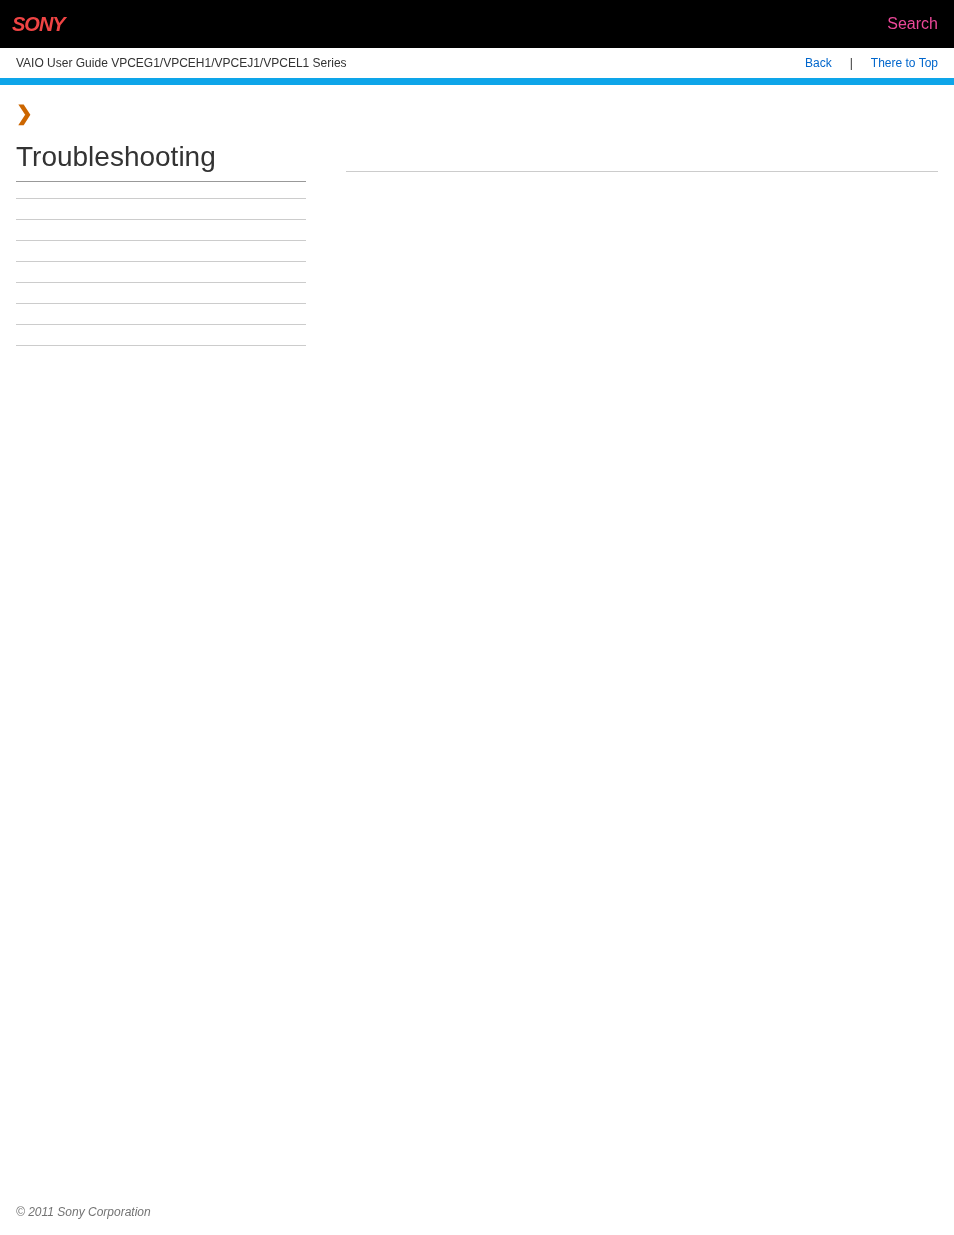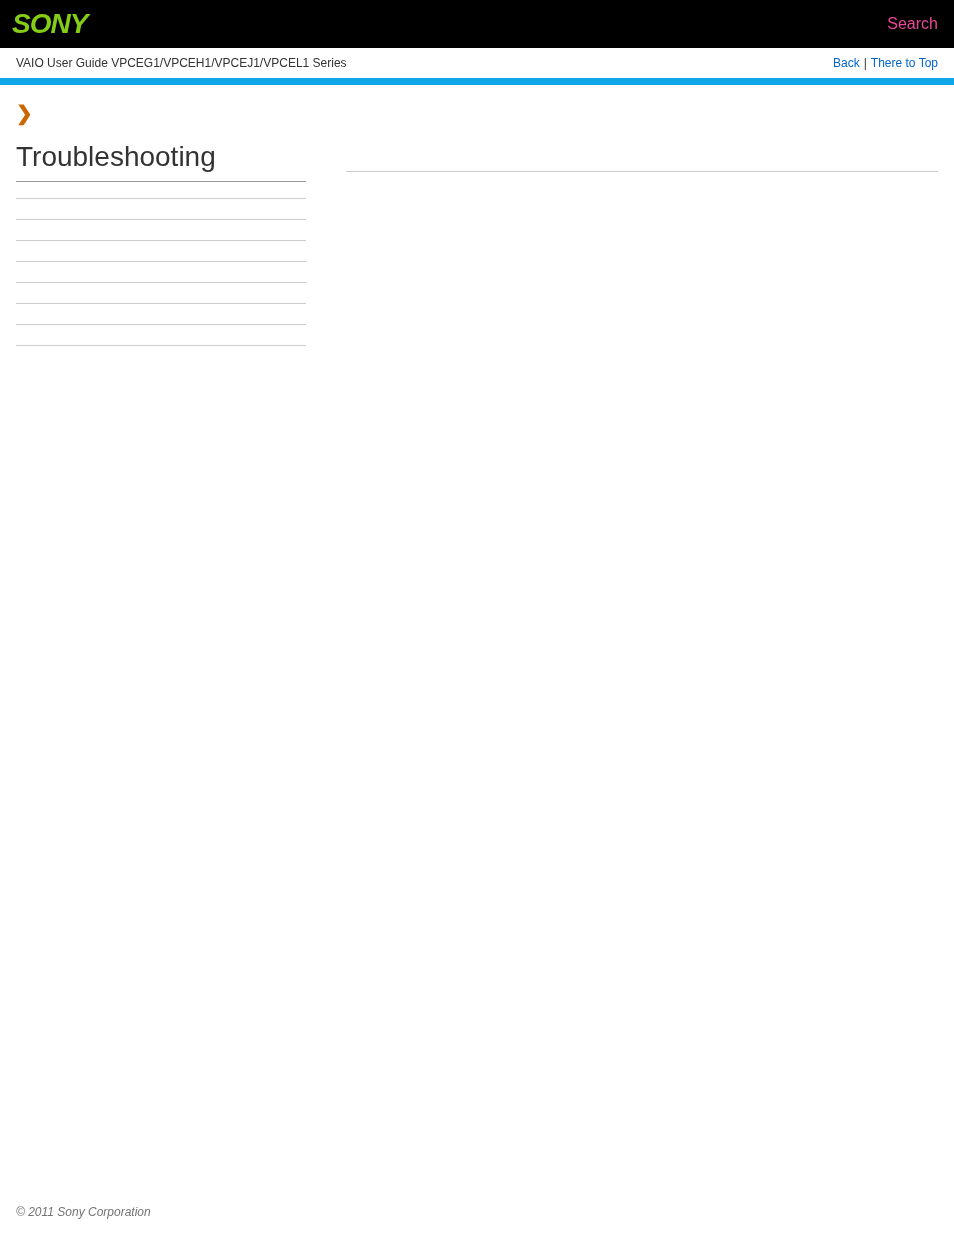--- a/index.html
+++ b/index.html
@@ -21,22 +21,22 @@
     #header {
       background: #000;
       height: 48px;
       display: flex;
       align-items: center;
       justify-content: space-between;
       padding: 0 16px 0 12px;
     }
 
     #sony-logo {
-      color: #84cc16;
-      font-size: 28px;
+      color: #ef4444;
+      font-size: 20px;
       font-weight: 900;
       font-family: Arial, Helvetica, sans-serif;
       letter-spacing: -1px;
       font-style: italic;
     }
 
     #search-btn {
       color: #ec4899;
       font-size: 16px;
       background: none;
@@ -54,21 +54,21 @@
       font-size: 12px;
     }
 
     #guide-title {
       color: #333;
       font-size: 12px;
     }
 
     #nav-links {
       display: flex;
-      gap: 4px;
+      gap: 18px;
       align-items: center;
       font-size: 12px;
       padding-left: 20px;
     }
 
     .nav-link {
       color: #0066cc;
       text-decoration: none;
       cursor: pointer;
     }

